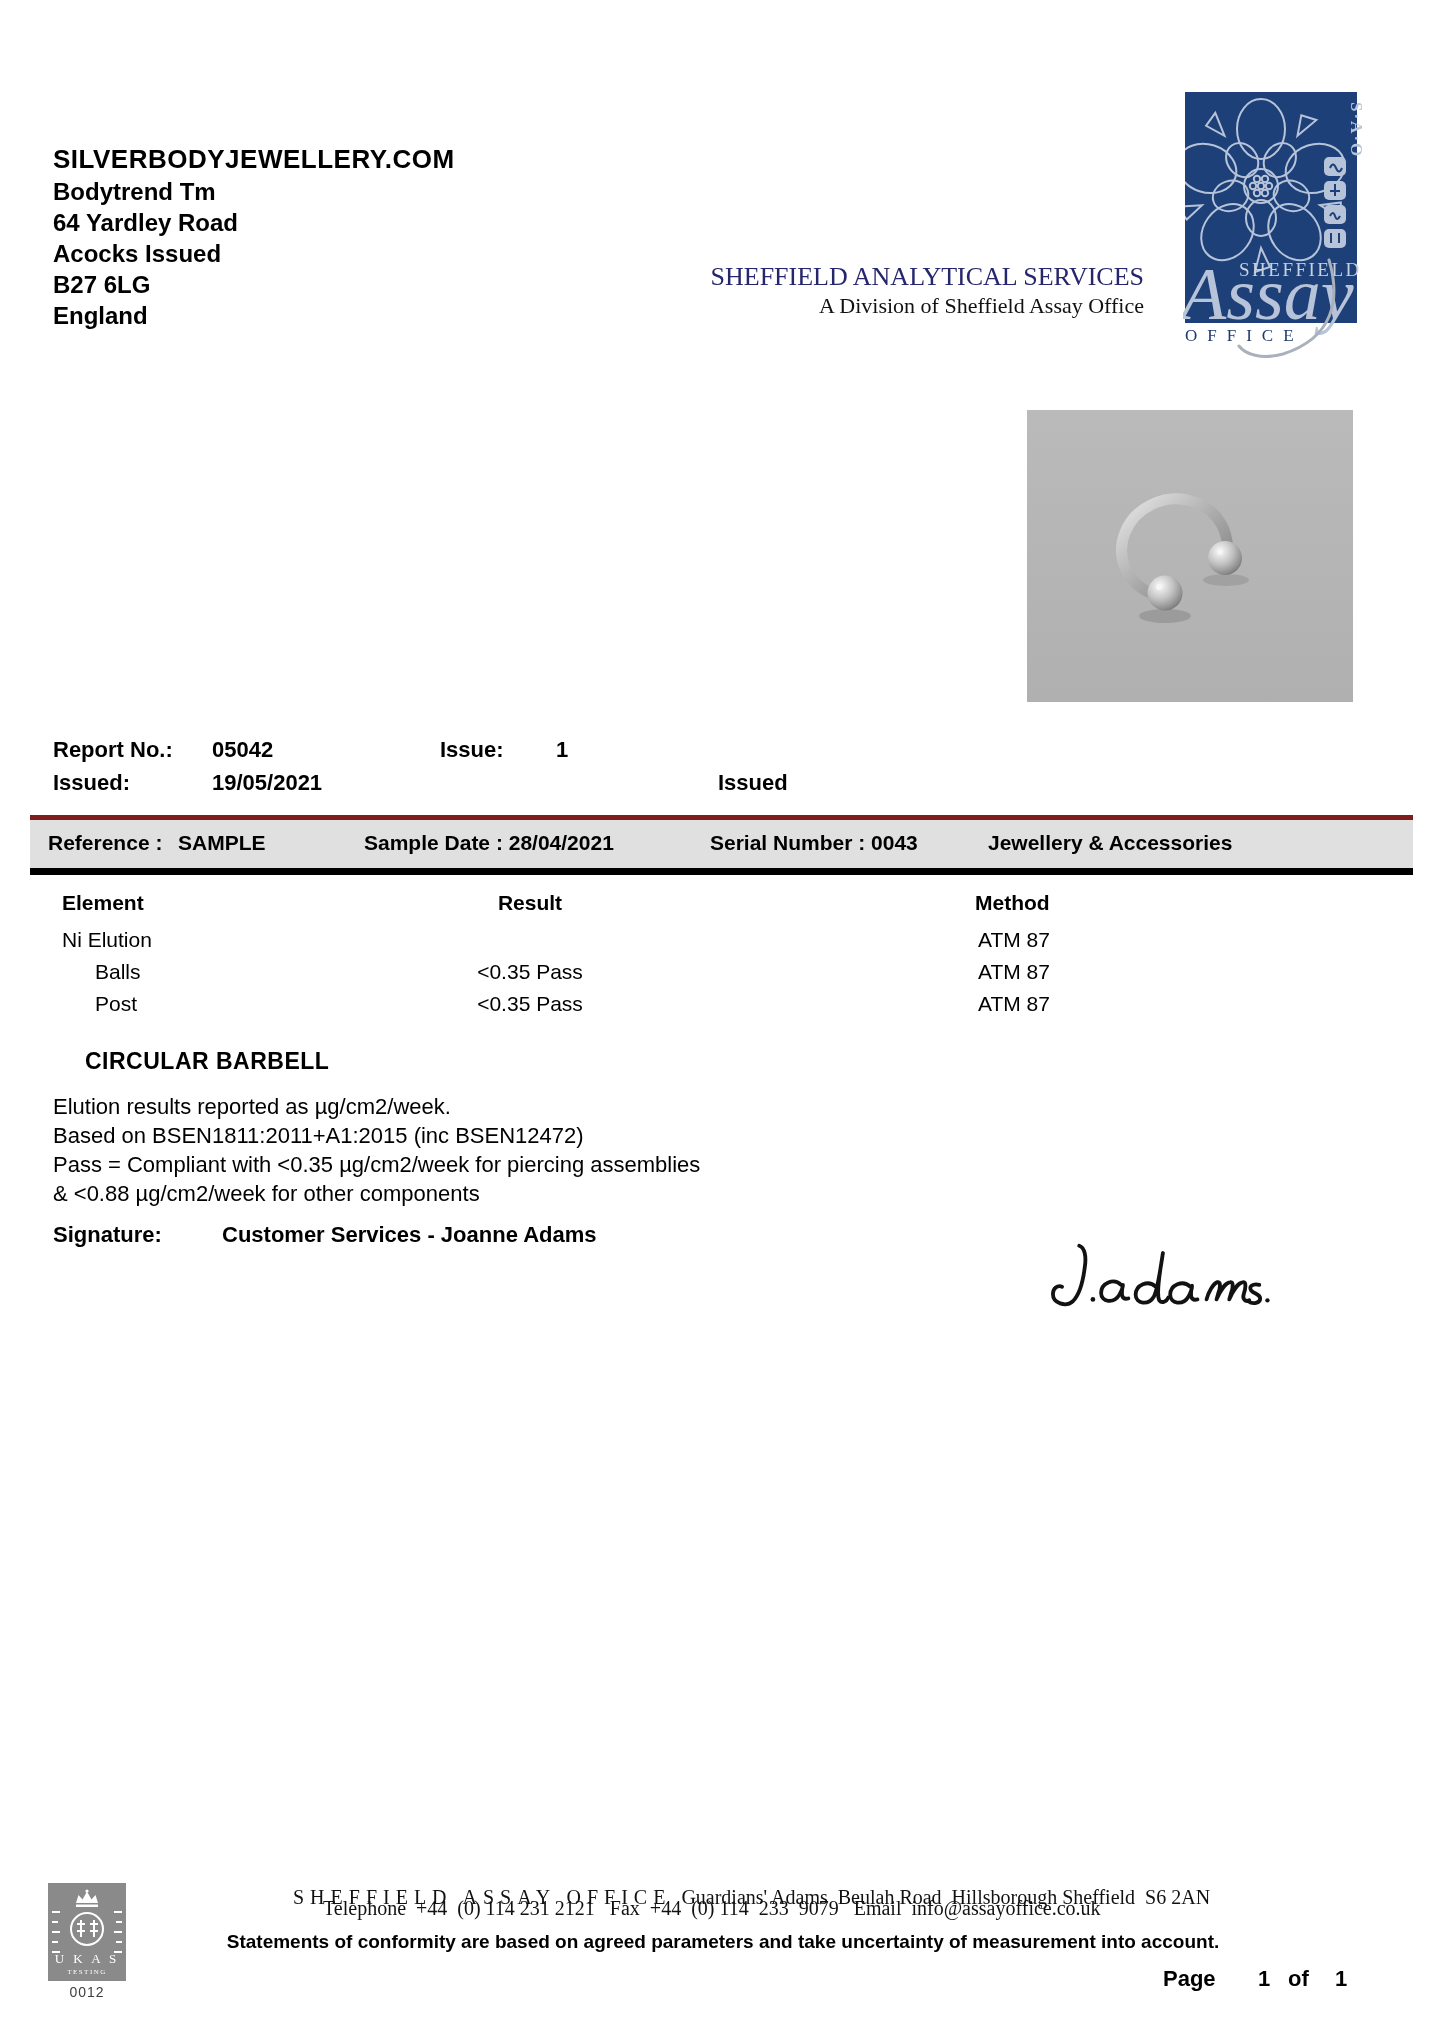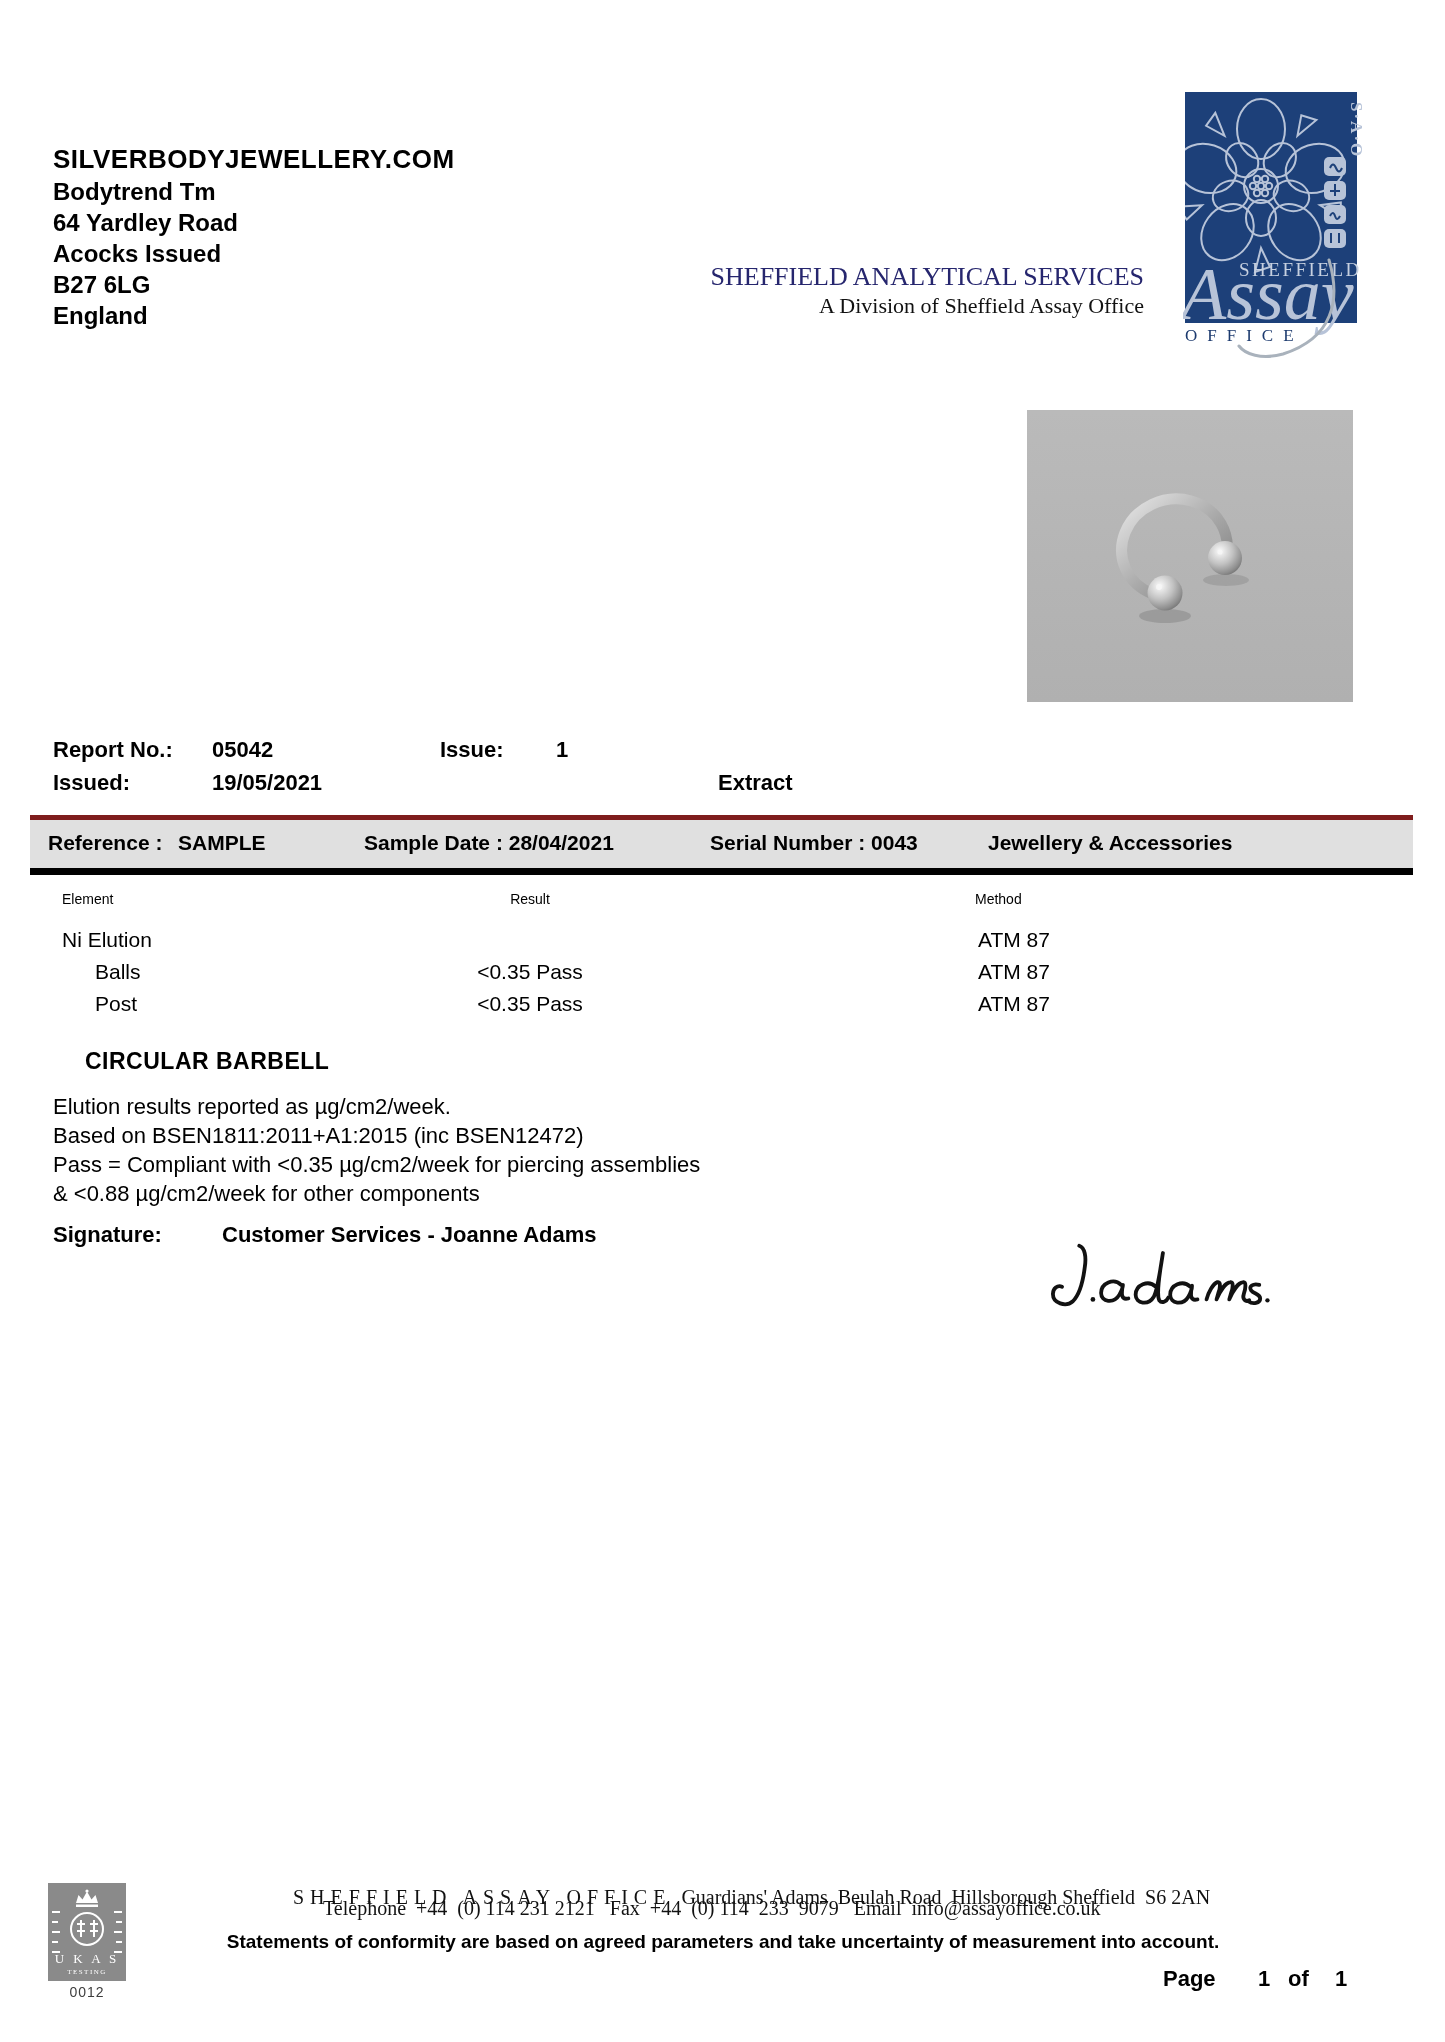--- a/index.html
+++ b/index.html
@@ -8,21 +8,21 @@
   .abs{position:absolute;}
   .cust-name{font-size:26px;font-weight:bold;line-height:34px;letter-spacing:.5px;}
   .cust-line{font-size:24px;font-weight:bold;line-height:31px;}
   .sas{width:456px;text-align:right;}
   .sas-title{font-family:"Liberation Serif",serif;font-size:26px;color:var(--sas-title,#26266e);line-height:30px;}
   .sas-sub{font-family:"Liberation Serif",serif;font-size:22px;color:#111;line-height:28px;}
   .info{font-size:22px;font-weight:bold;}
   .refbar{left:30px;top:815px;width:1383px;height:48px;background:var(--bar-bg,#e0e0e0);
           border-top:5px solid #7f1d1d;border-bottom:7px solid #000;}
   .refbar span{position:absolute;top:11px;font-size:21px;font-weight:bold;white-space:pre;}
-  .th{font-size:14px;font-weight:normal;white-space:pre;}
+  .th{font-size:21px;font-weight:bold;white-space:pre;}
   .td{font-size:21px;white-space:pre;}
   .result-col{width:260px;text-align:center;}
   .item-title{font-size:23px;font-weight:bold;letter-spacing:.5px;}
   .note{font-size:22px;font-weight:normal;line-height:29px;white-space:pre;}
   .sig{font-size:22px;font-weight:bold;}
   .foot-serif{font-family:"Liberation Serif",serif;font-size:20px;white-space:pre;color:#111;}
   .office-name{letter-spacing:6px;font-weight:bold;font-weight:normal;}
   .conformity{font-size:19px;font-weight:bold;width:1350px;left:48px;text-align:center;}
   .pageno{font-size:22px;font-weight:bold;}
   .photo{background:linear-gradient(180deg,#bababa,#b0b0b0);}
@@ -125,21 +125,21 @@
       <circle cx="193" cy="142" r="2.6" fill="#f6f6f6" opacity="0.9"></circle>
     </svg>
   </div>
 
   <span class="abs info" style="left:53px;top:737px">Report No.:</span>
   <span class="abs info" style="left:212px;top:737px">05042</span>
   <span class="abs info" style="left:440px;top:737px">Issue:</span>
   <span class="abs info" style="left:556px;top:737px">1</span>
   <span class="abs info" style="left:53px;top:770px">Issued:</span>
   <span class="abs info" style="left:212px;top:770px">19/05/2021</span>
-  <span class="abs info" style="left:718px;top:770px">Extract</span>
+  <span class="abs info" style="left:718px;top:770px">Issued</span>
 
   <div class="abs refbar">
     <span style="left:18px">Reference :</span>
     <span style="left:148px">SAMPLE</span>
     <span style="left:334px">Sample Date : 28/04/2021</span>
     <span style="left:680px">Serial Number : 0043</span>
     <span style="left:958px">Jewellery &amp; Accessories</span>
   </div>
 
   <span class="abs th" style="left:62px;top:891px">Element</span>

